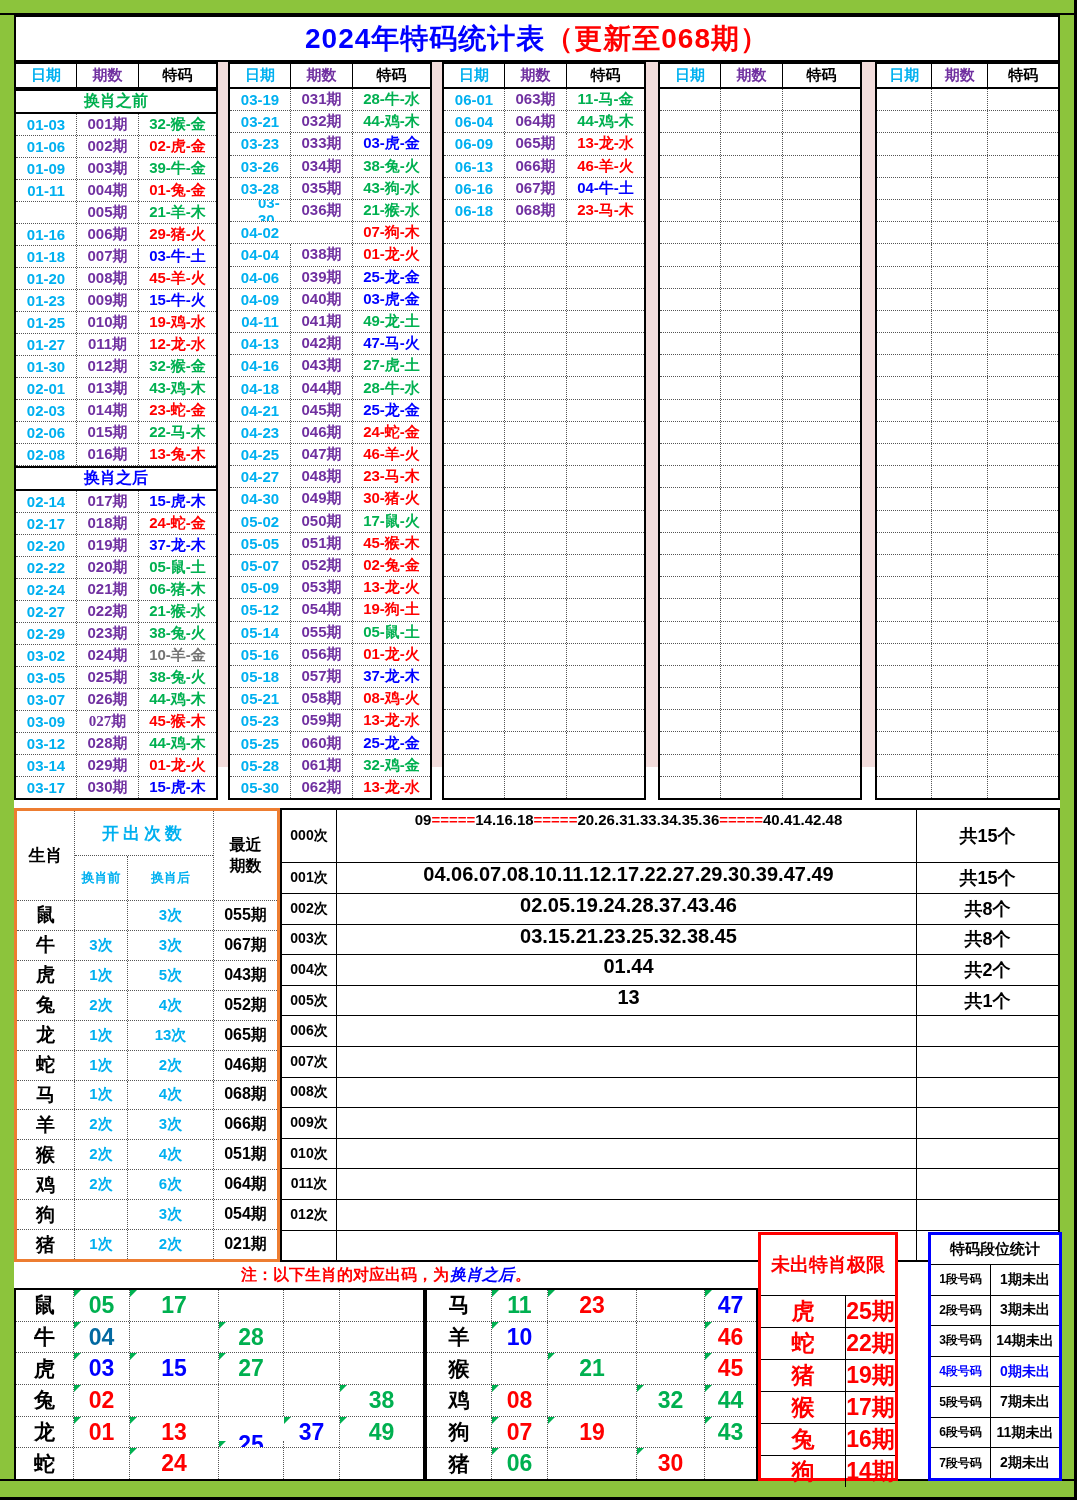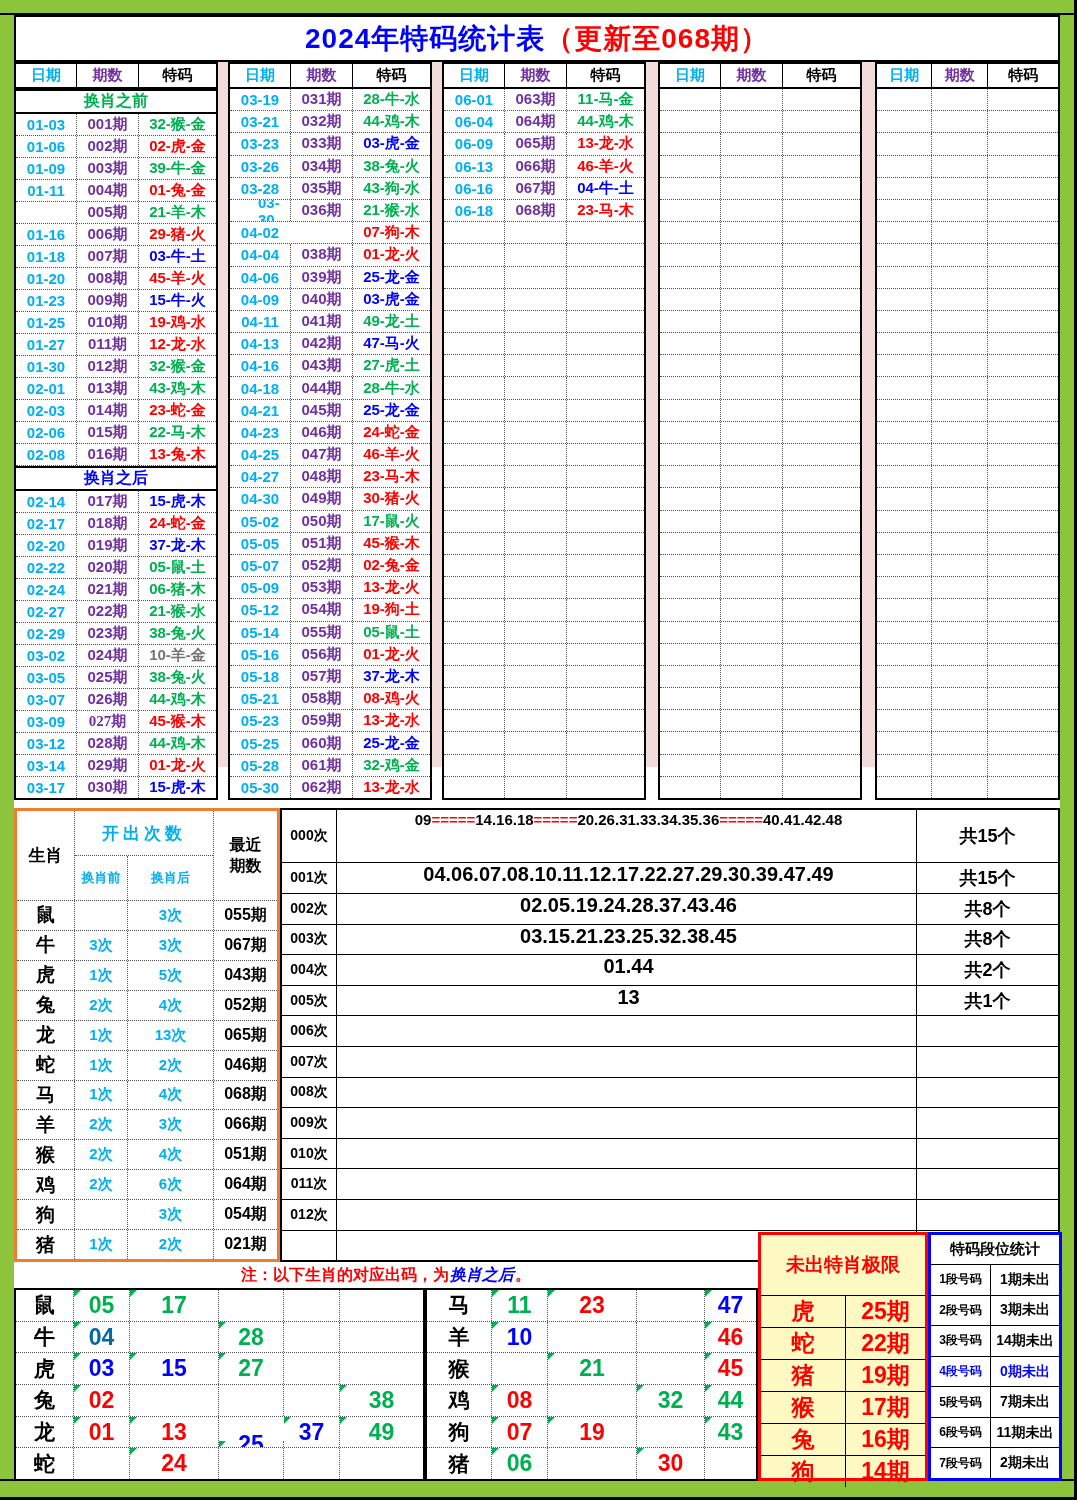--- a/index.html
+++ b/index.html
@@ -105,22 +105,22 @@
   #bottom-left .bz { width:58px; }
   #bottom-left .n1 { width:56px; } #bottom-left .n2 { width:89px; }
   #bottom-left .n3 { width:65px; } #bottom-left .n4 { width:56px; }
   #bottom-left .n5 { flex:1; }
   #bottom-mid { left:425px; width:333px; }
   #bottom-mid .bz { width:65px; }
   #bottom-mid .n1 { width:56px; } #bottom-mid .n2 { width:89px; }
   #bottom-mid .n3 { width:68px; } #bottom-mid .n4 { flex:1; }
 
   
-  #limit-box { left:758px; top:1232px; width:170px; height:249px;
-    background:#fef9c3; border:3px solid #FF0000; display:flex; flex-direction:column; }
+  #limit-box { left:758px; top:1232px; width:140px; height:249px;
+    background:#ffffff; border:3px solid #FF0000; display:flex; flex-direction:column; }
   #limit-title { height:61px; flex:none; display:flex; align-items:center; justify-content:center;
     color:#FF0000; font-size:19px; font-weight:bold; border-bottom:1px solid #000; }
   .lrow { flex:1; display:flex; color:#FF0000; border-bottom:1px solid #000; overflow:hidden; }
   .lrow:last-child { border-bottom:none; }
   .lrow div { display:flex; align-items:center; justify-content:center; font-size:23px; font-weight:bold; }
   .lrow .lz { width:85px; border-right:1px solid #000; }
   .lrow .lp { flex:1; }
 
   
   #segment-box { left:928px; top:1232px; width:134px; height:249px;

